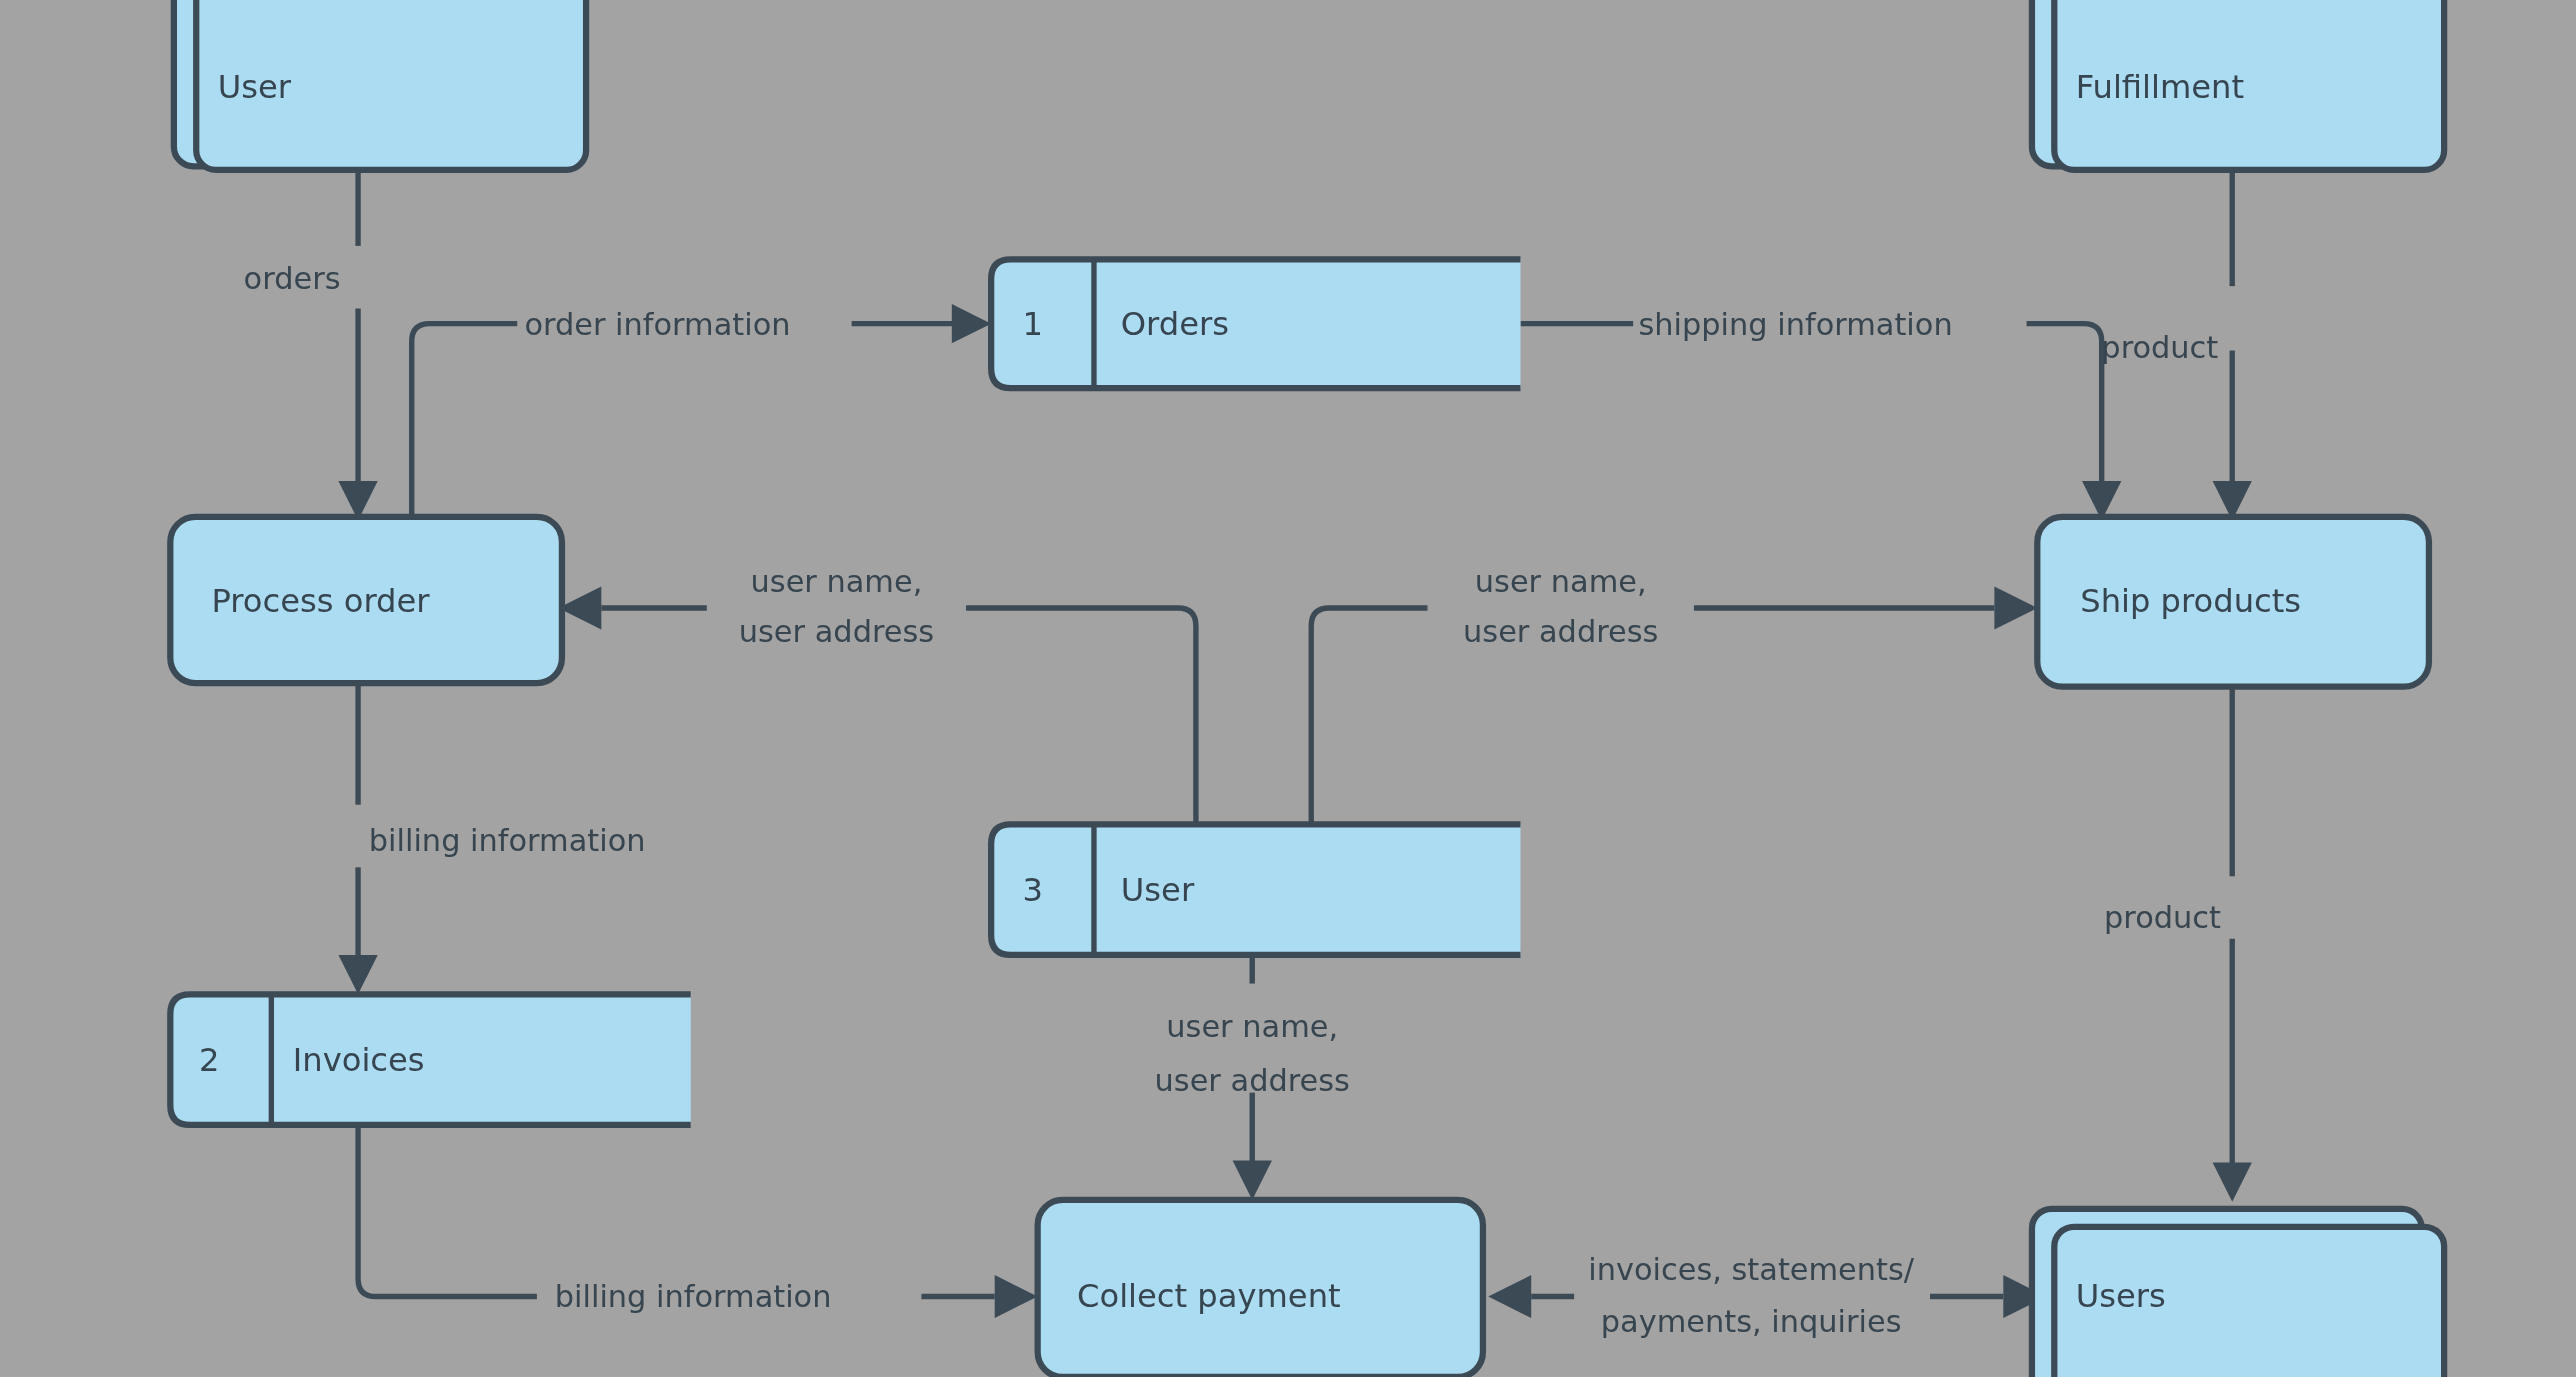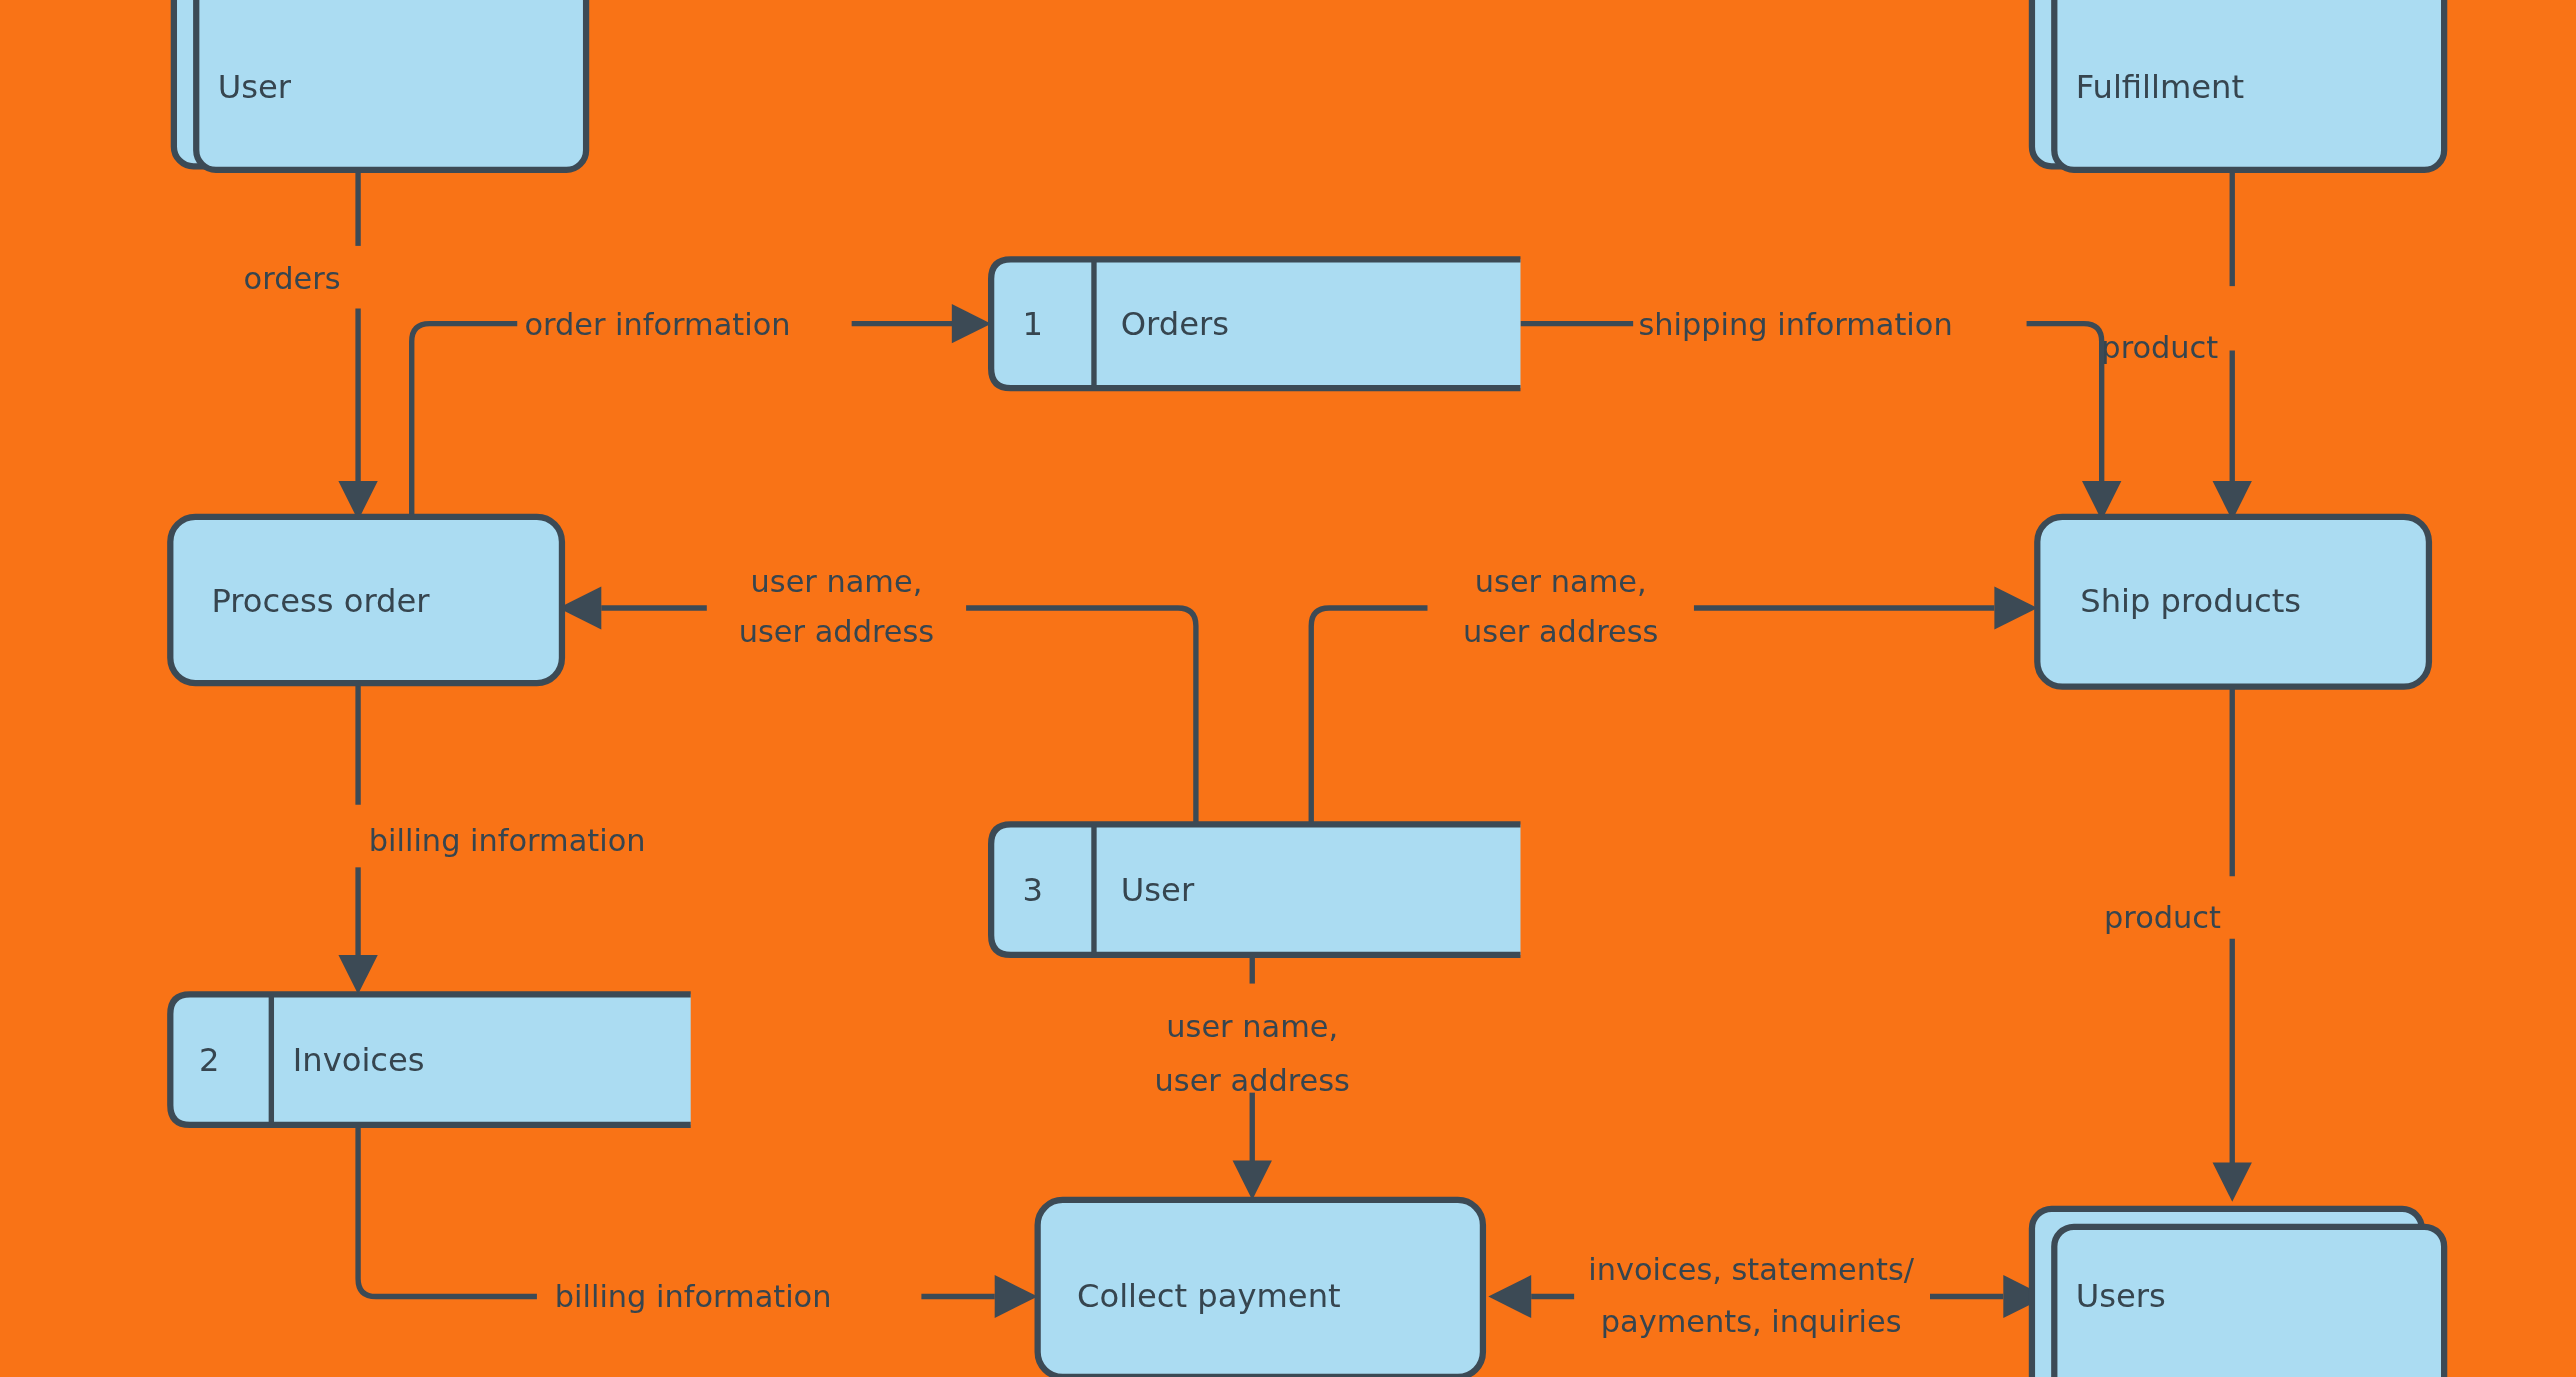--- a/index.html
+++ b/index.html
@@ -7,21 +7,21 @@
     padding: 0;
     background: #ffffff;
     width: 2576px;
     height: 1377px;
     overflow: hidden;
   }
   #diagram-root {
     position: relative;
     width: 2576px;
     height: 1377px;
-    background: #f97316;
+    background: #a3a3a3;
     font-family: "DejaVu Sans", "Liberation Sans", sans-serif;
   }
   svg#dfd {
     display: block;
     width: 2576px;
     height: 1377px;
   }
   .node-fill   { fill: #abdcf2; }
   .node-stroke { fill: none; stroke: #3c4a55; stroke-width: 7; stroke-linejoin: round; }
   .shadow-fill { fill: #abdcf2; stroke: #3c4a55; stroke-width: 7; stroke-linejoin: round; }

